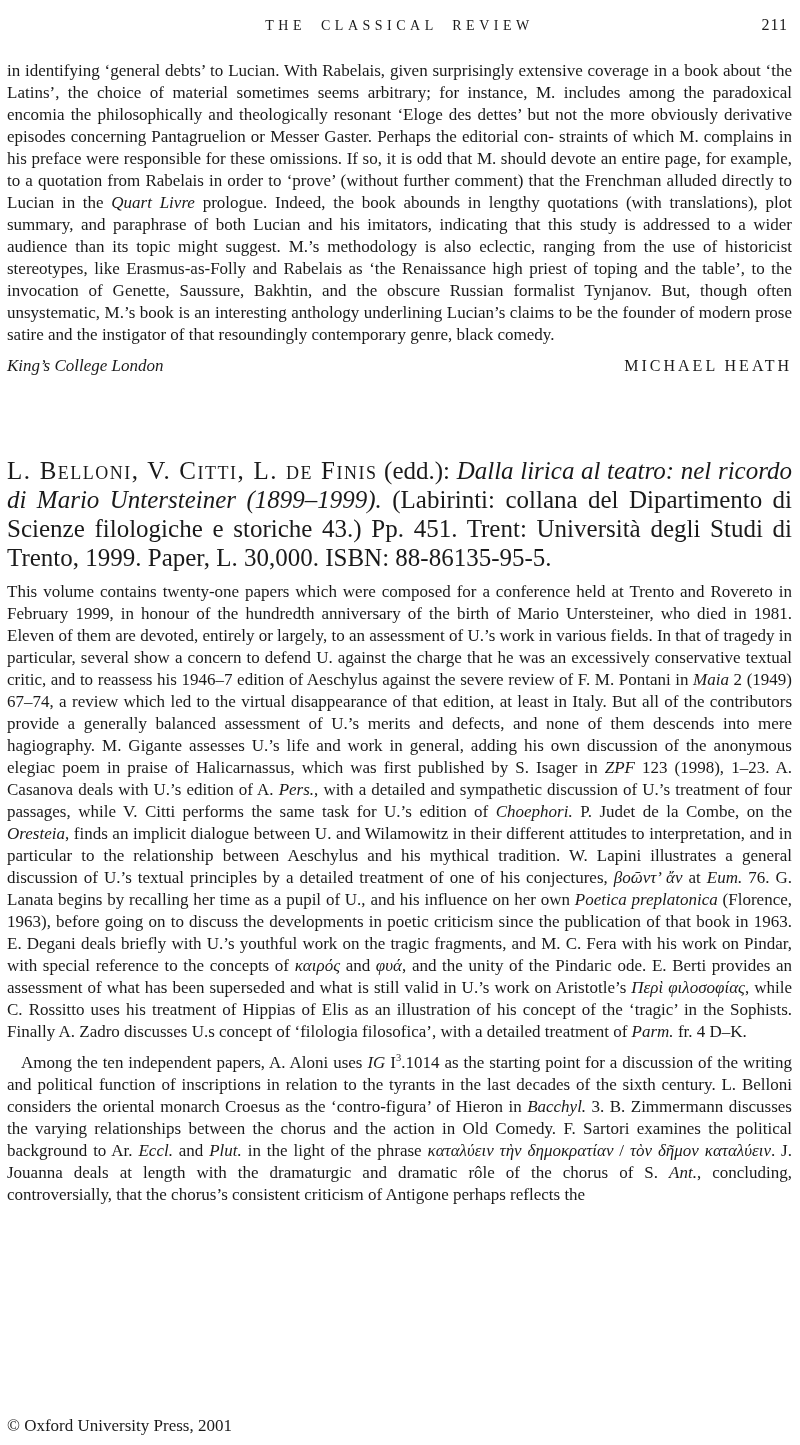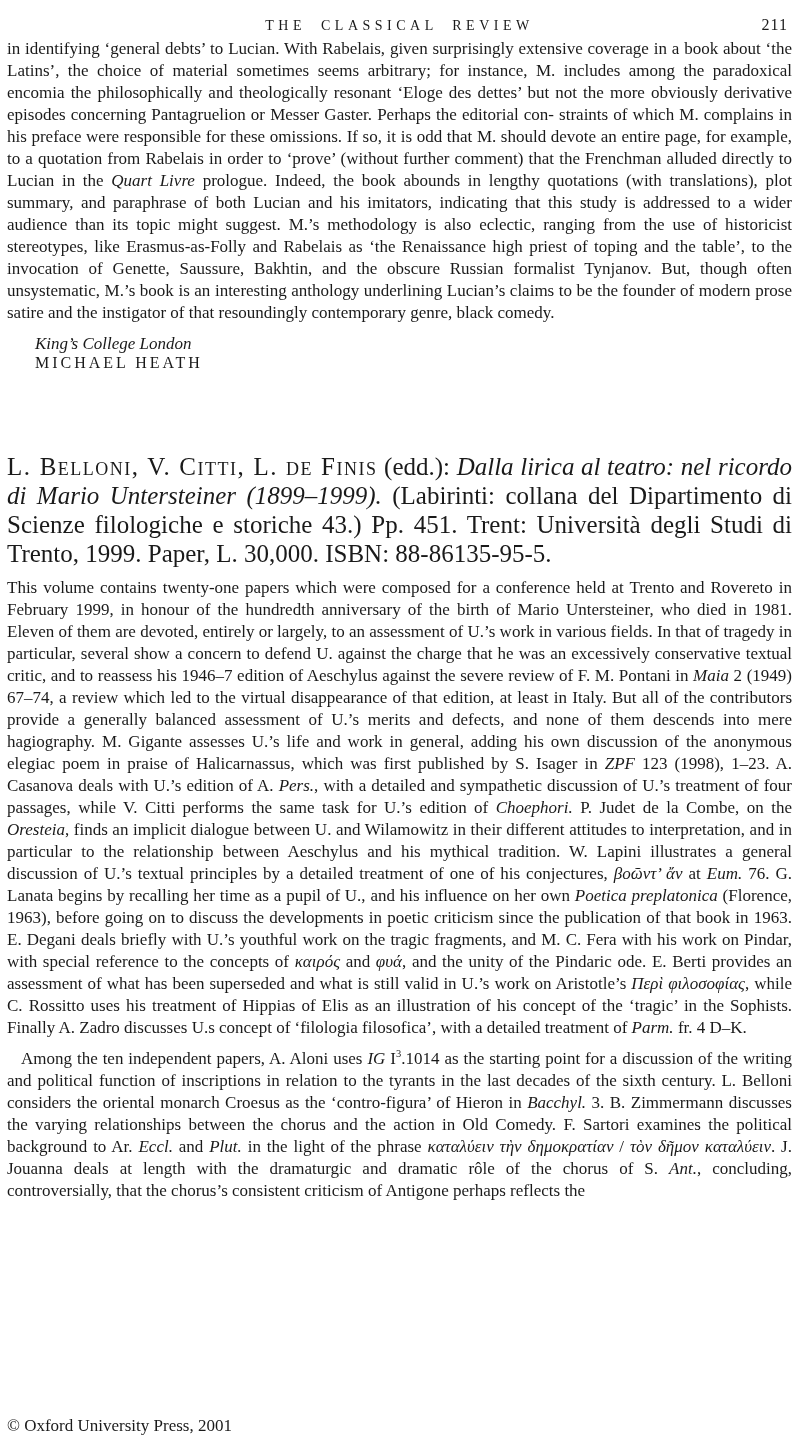--- a/index.html
+++ b/index.html
@@ -12,23 +12,23 @@
     position:relative;
     overflow:hidden;
   }
   .page { padding:14px 8px 0 7px; }
 
   .journal-header { position:relative; height:22px; margin-top:2px; text-align:center; }
   .journal-title { font-size:14px; letter-spacing:4.5px; word-spacing:7px; display:inline-block; }
   .page-number { position:absolute; right:4px; top:0; font-size:16px; letter-spacing:1px; }
 
   .body-text { font-size:17px; line-height:22px; text-align:justify; }
-  .review1 { }
+  .review1 { margin-top:22px; }
 
-  .signature { display:flex; justify-content:space-between; align-items:baseline; margin-top:10px; font-size:17px;flex-direction:column; }
+  .signature { display:flex; justify-content:space-between; align-items:baseline; margin-top:10px; font-size:17px; }
   .affiliation { font-style:italic; }
   .reviewer { letter-spacing:3px; font-size:16px;margin-left:28px; }
 
   .review-heading {
     margin-top:80px;
     font-size:25px;
     line-height:29px;
     font-weight:normal;
     text-align:justify;
   }

